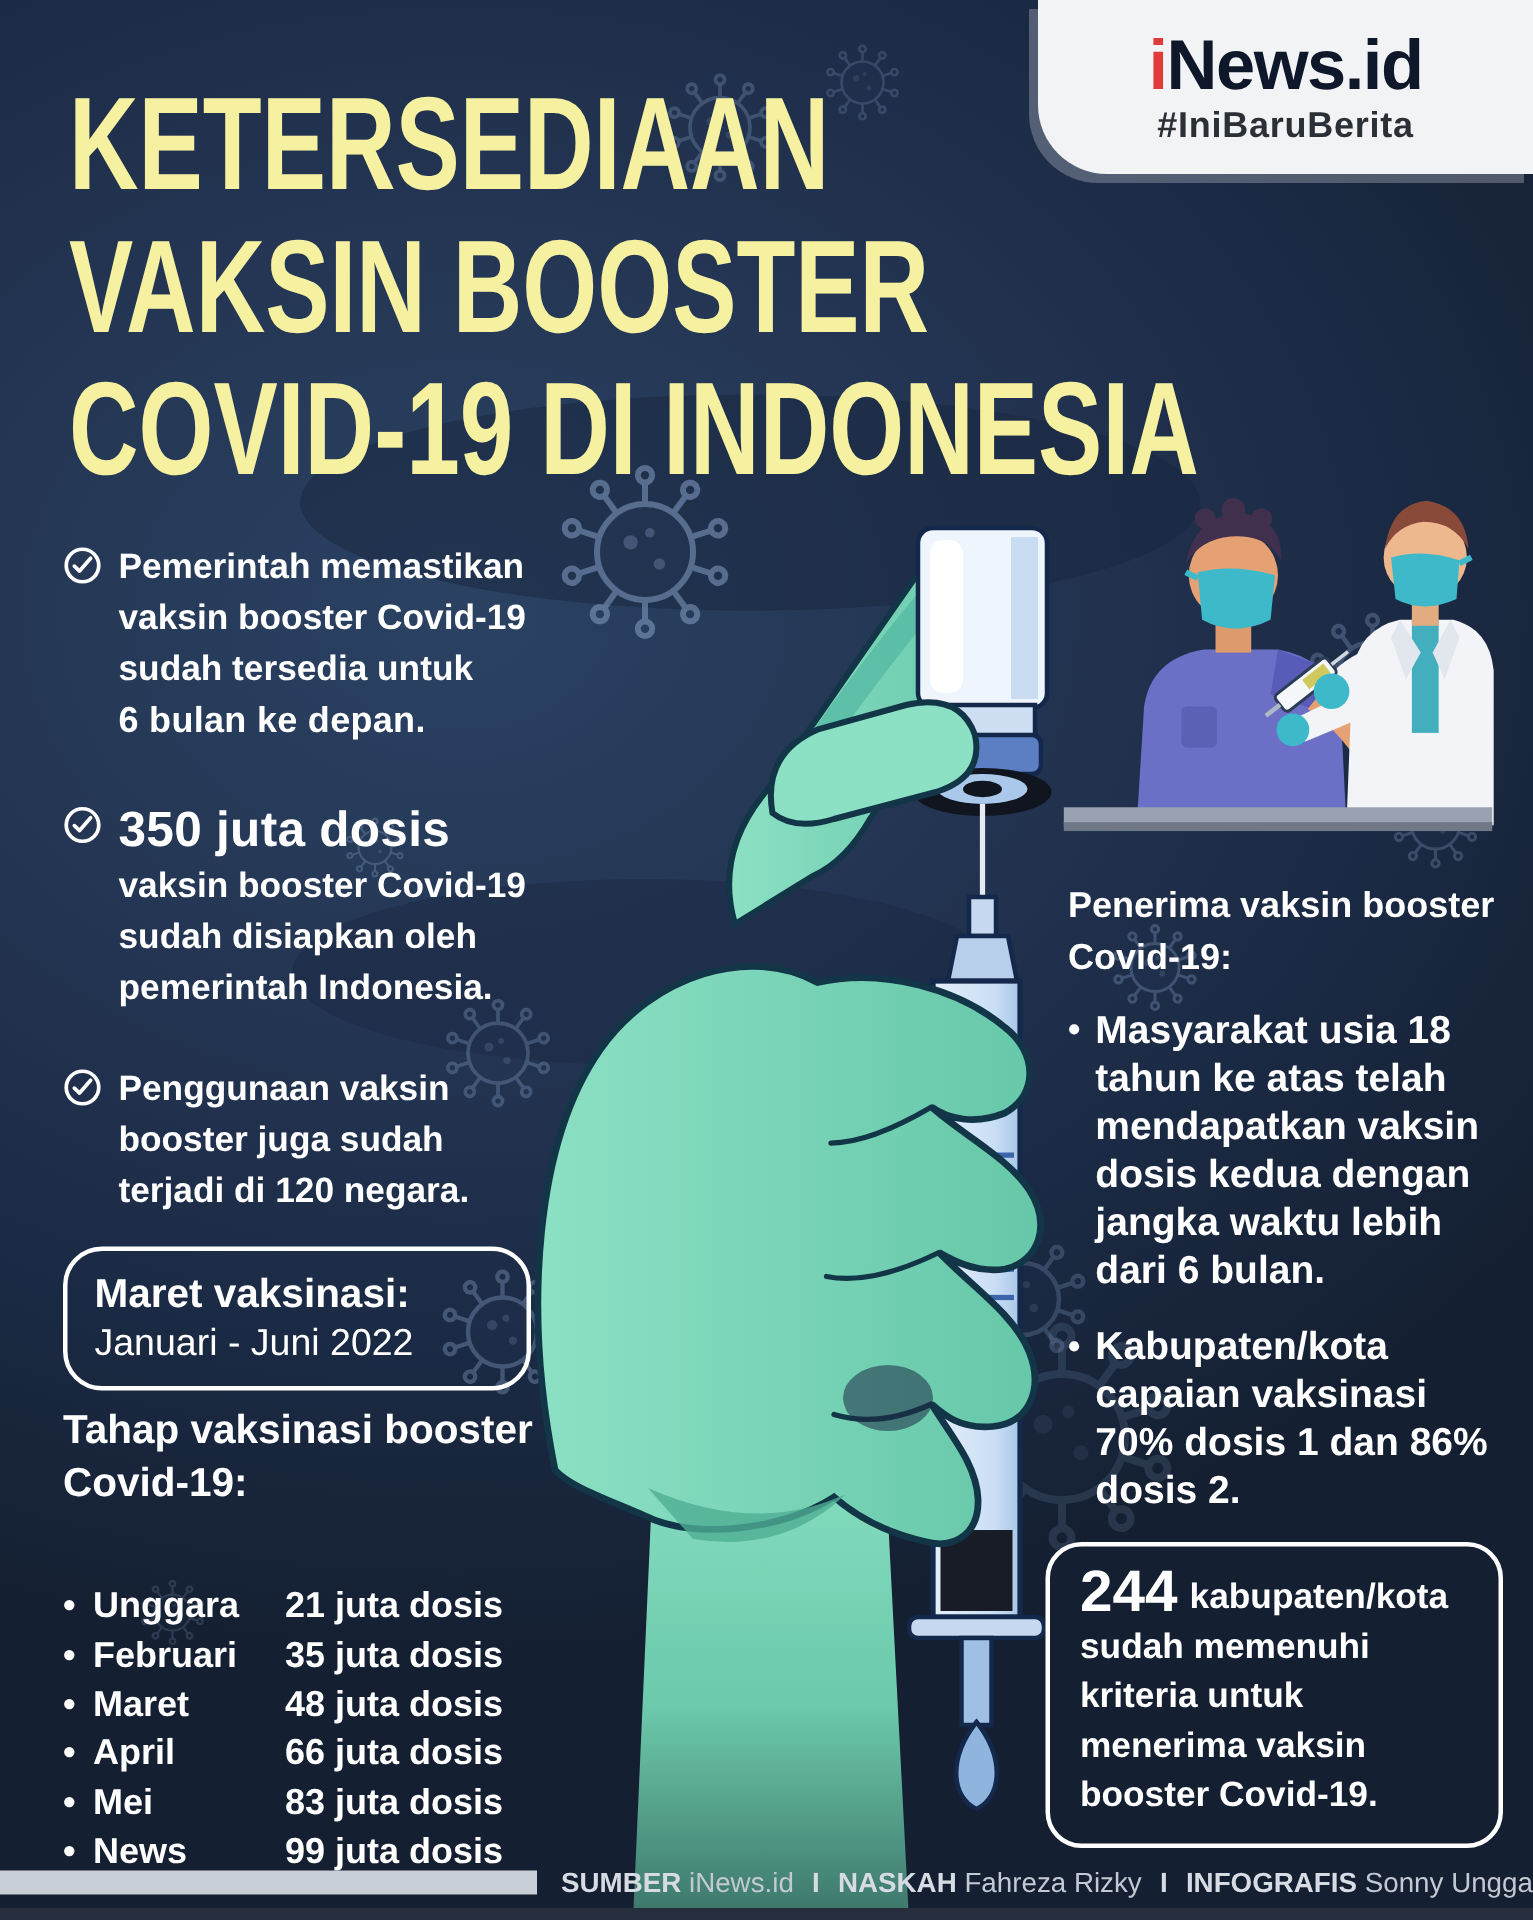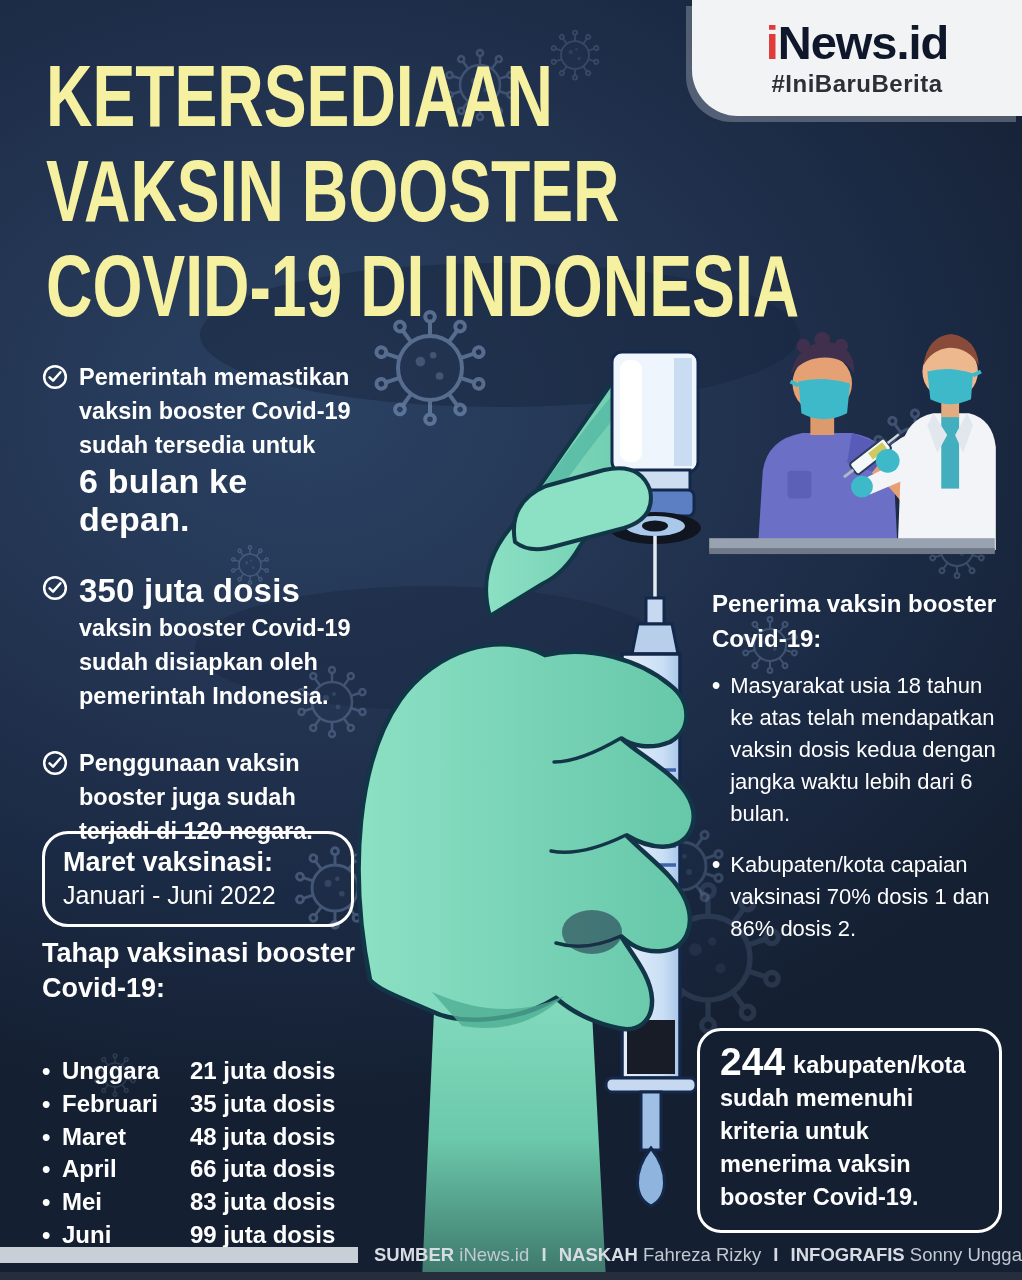--- a/index.html
+++ b/index.html
@@ -25,21 +25,21 @@
 
   
   .title{position:absolute;left:46px;top:48px;color:#f6f1a1;font-weight:700;
     font-size:88px;line-height:95px;transform:scaleX(.73);transform-origin:left top;white-space:nowrap;}
 
   
   .checkpoints{position:absolute;left:42px;top:360px;width:318px;color:#fff;}
   .cp{display:flex;gap:11px;margin-bottom:33px;}
   .cp-icon{flex:0 0 auto;margin-top:4px;}
   .cp-text{font-size:23.5px;line-height:34px;font-weight:700;}
-  .cp-bold{display:block;font-size:34px;line-height:38px;font-weight:700;letter-spacing:.2px;}
+  .cp-bold{display:block;font-size:24px;line-height:38px;font-weight:700;letter-spacing:.2px;}
   .cp:nth-child(2) .cp-bold{font-size:33px;line-height:40px;}
   .cp-before:empty,.cp-bold:empty,.cp-after:empty{display:none;}
 
   
   .schedule-box{position:absolute;left:42px;top:831px;width:270px;border:3.5px solid #fff;
     border-radius:26px;padding:11px 18px 13px 18px;color:#fff;}
   .schedule-title{font-size:27px;font-weight:700;line-height:34px;}
   .schedule-period{font-size:25px;font-weight:400;line-height:32px;}
 
   
@@ -49,21 +49,21 @@
   .stage-row{display:flex;align-items:baseline;height:32.8px;font-size:24px;font-weight:700;}
   .stage-bullet{width:20px;}
   .stage-month{width:128px;}
   .stage-amount{flex:1;margin-top:37px;}
 
   
   .recipients{position:absolute;left:712px;top:586px;width:296px;color:#fff;}
   .recipients-heading{font-size:24px;font-weight:700;line-height:35px;margin-bottom:14px;}
   .recipient-item{display:flex;gap:10px;margin-bottom:19px;}
   .recipient-marker{width:16px;font-size:23.5px;font-weight:700;line-height:32px;}
-  .recipient-text{font-size:22px;font-weight:400;line-height:32px;}
+  .recipient-text{font-size:26px;font-weight:700;line-height:32px;}
 
   
   .criteria-box{position:absolute;left:697px;top:1028px;width:305px;box-sizing:border-box;
     border:3.5px solid #fff;border-radius:24px;padding:14px 20px 16px 20px;color:#fff;}
   .criteria-number{font-size:39px;font-weight:700;line-height:34px;vertical-align:-2px;margin-right:8px;}
   .criteria-text{font-size:23.5px;font-weight:700;line-height:33px;}
 
   
   .footer-bar{position:absolute;left:0;top:1247px;width:358px;height:16px;background:#c9cfd6;}
   .footer-credits{position:absolute;left:374px;top:1244px;white-space:nowrap;
@@ -340,21 +340,21 @@
       <span class="stage-month">April</span>
       <span class="stage-amount">66 juta dosis</span>
     </div>
     <div class="stage-row">
       <span class="stage-bullet">•</span>
       <span class="stage-month">Mei</span>
       <span class="stage-amount">83 juta dosis</span>
     </div>
     <div class="stage-row">
       <span class="stage-bullet">•</span>
-      <span class="stage-month">Juni</span>
+      <span class="stage-month">News</span>
       <span class="stage-amount">99 juta dosis</span>
     </div>
   </div>
 
   <div class="recipients">
     <div class="recipients-heading">Penerima vaksin booster Covid-19:</div>
     <div class="recipient-item">
       <span class="recipient-marker">•</span>
       <span class="recipient-text">Masyarakat usia 18 tahun ke atas telah mendapatkan vaksin dosis kedua dengan jangka waktu lebih dari 6 bulan.</span>
     </div>

